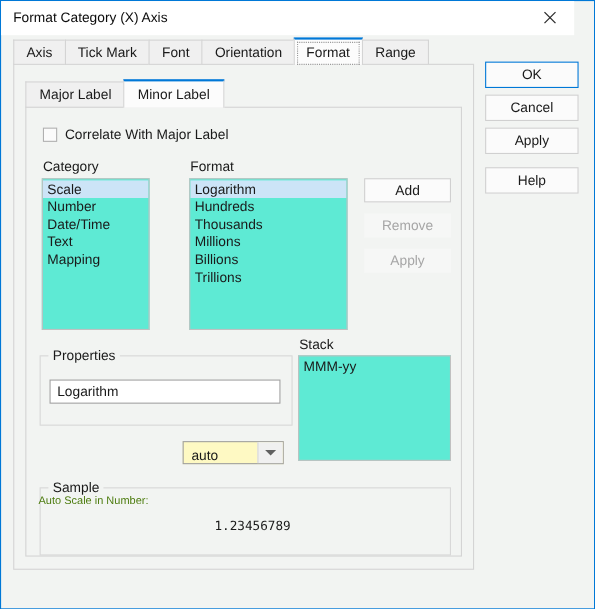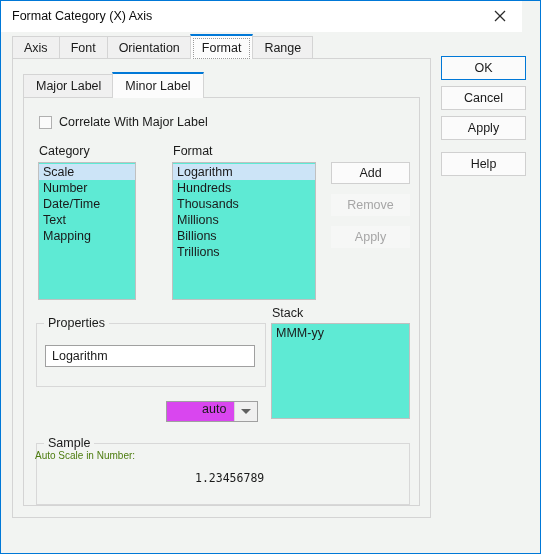--- a/index.html
+++ b/index.html
@@ -250,26 +250,25 @@
     padding-left: 6px;
     font-size: 12.5px;
     color: #1a1a1a;
     z-index: 3;
   }
 
   
   .combo {
     position: absolute;
     box-sizing: border-box;
-    background: #d946ef;
+    background: #fef9c3;
     border: 1px solid #a0a0a0;
     display: flex;
-    align-items: flex-start;
-    z-index: 3;
-    padding-left: 28px;
+    align-items: flex-end;
+    z-index: 3;
   }
   .combo .cval {
     flex: 1;
     padding-left: 7px;
     font-size: 12.5px;
     color: #1a1a1a;
     white-space: nowrap;
   }
   .combo .carrow {
     width: 22px;
@@ -323,20 +322,23 @@
     </div>
   </div>
 
   <div class="tabpanel"></div>
 
   <div class="tabstrip">
     <div class="tab">
         <span>Axis</span>
       </div>
     <div class="tab">
+        <span>Tick Mark</span>
+      </div>
+    <div class="tab">
         <span>Font</span>
       </div>
     <div class="tab">
         <span>Orientation</span>
       </div>
     <div class="tab active">
         <span>Format</span>
         <span class="focusbox"></span>
       </div>
     <div class="tab">

